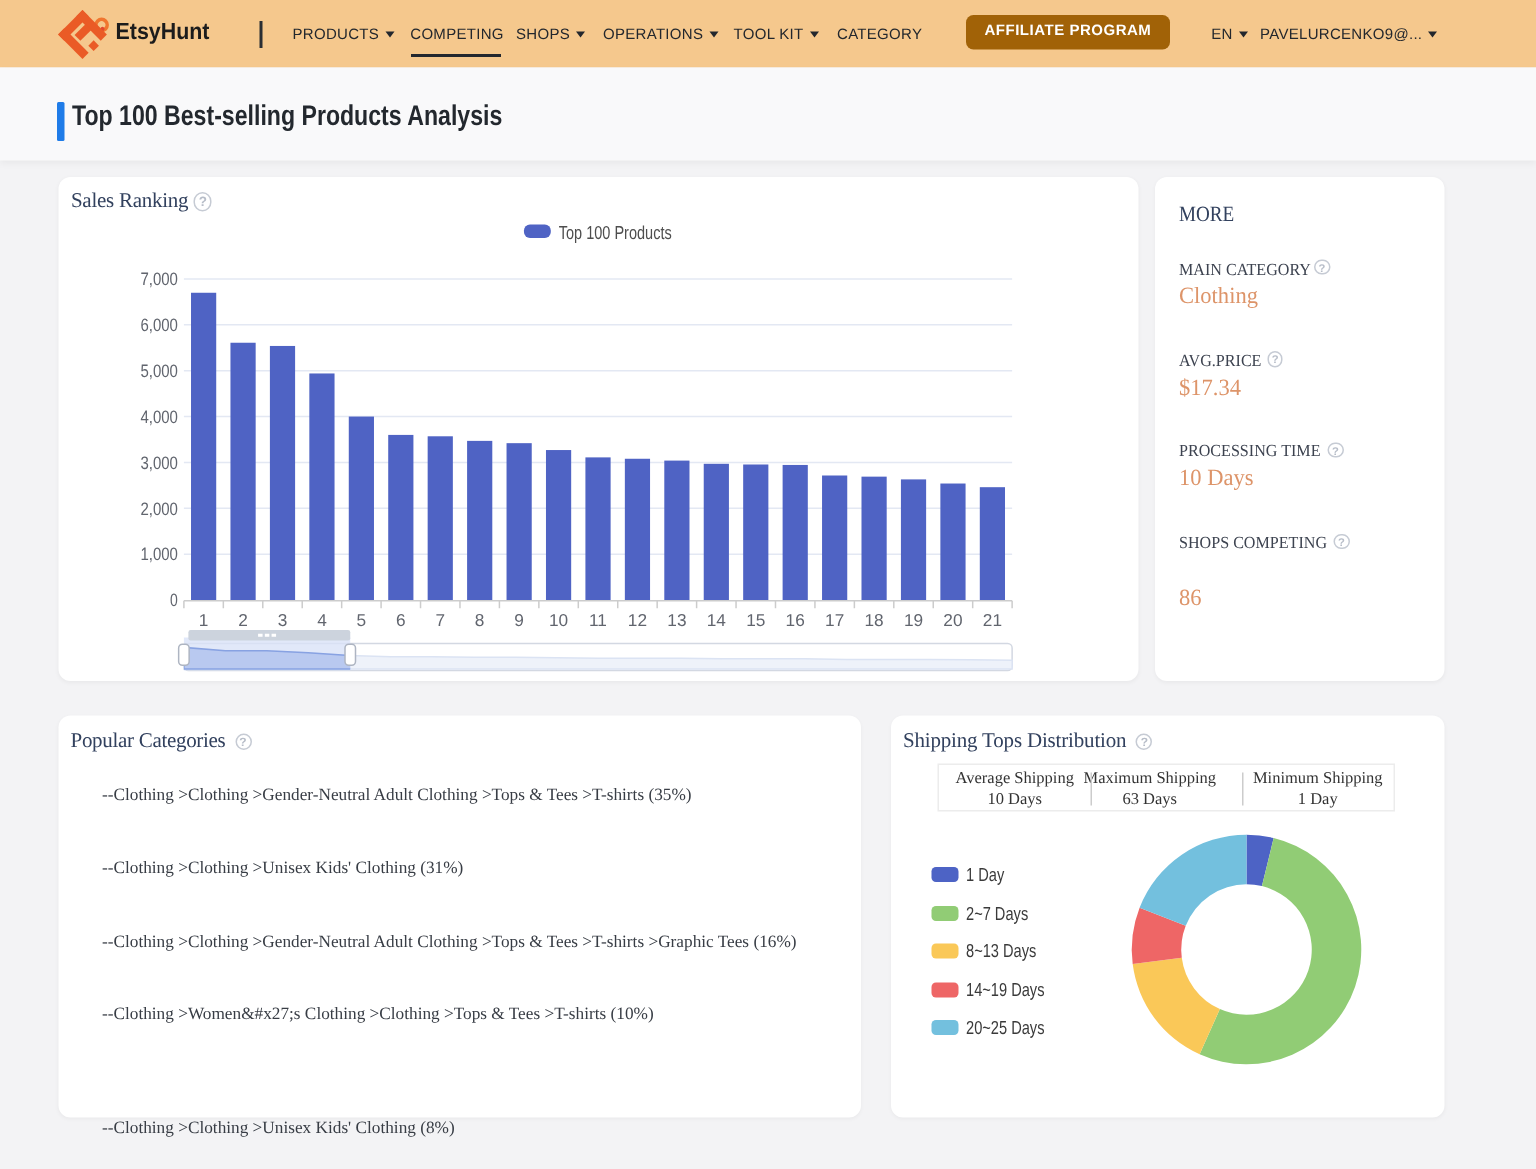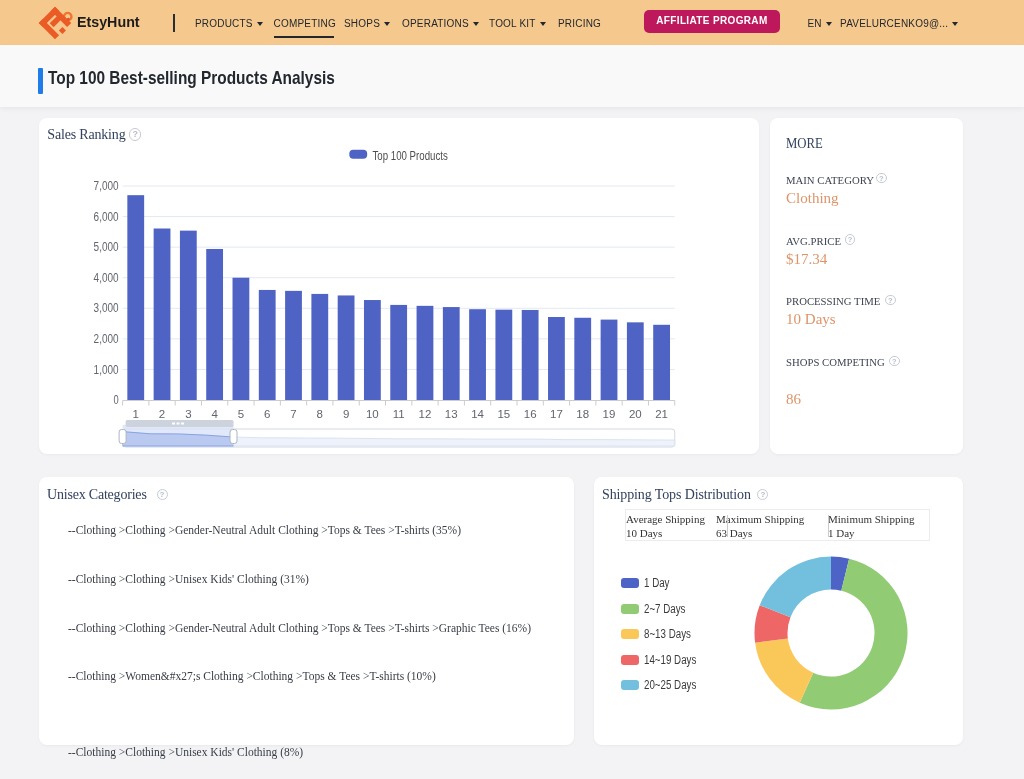--- a/index.html
+++ b/index.html
@@ -7,41 +7,41 @@
   body { position:relative; background:#f3f3f5; font-family:"Liberation Sans", sans-serif; }
   .abs { position:absolute; }
   .sx { transform-origin:0 50%; white-space:nowrap; }
   
   #nav { left:0; top:0; width:1024px; height:45px; background:#f5c88d; }
   .navlink { position:absolute; top:17.5px; font-size:10px; font-weight:normal; color:#23272d; letter-spacing:0.2px; white-space:nowrap; }
   .caret { display:inline-block; width:0; height:0; border-left:3.5px solid transparent; border-right:3.5px solid transparent; border-top:4.5px solid #23272d; margin-left:4px; vertical-align:1px; }
   #logo-text { left:76.5px; top:12.7px; font-size:15.5px; font-weight:bold; color:#1c1c1c; transform:scaleX(0.92); }
   #nav-divider { left:173px; top:14px; width:1.5px; height:18px; background:#2a2e33; }
   #kw-underline { left:273.5px; top:36px; width:60px; height:2px; background:#23272d; }
-  #aff-btn { left:643.7px; top:10px; width:136.5px; height:22.5px; background:#be185d; border-radius:5px; color:#fff; font-size:10px; font-weight:bold; letter-spacing:0.35px; text-align:center; line-height:22.5px; }
+  #aff-btn { left:643.7px; top:10px; width:136.5px; height:22.5px; background:#a16207; border-radius:5px; color:#fff; font-size:10px; font-weight:bold; letter-spacing:0.35px; text-align:center; line-height:22.5px; }
   
   #band { left:0; top:45px; width:1024px; height:62px; background:#f9f9fa; box-shadow:0 2px 5px rgba(0,0,0,0.05); }
   #title-bar { left:38px; top:68px; width:4.5px; height:26px; background:#1f7ce8; border-radius:1px; }
   #page-title { left:48.4px; top:67px; font-size:19px; font-weight:bold; color:#23282e; transform:scaleX(0.811); }
   
   .card { position:absolute; background:#fff; border-radius:8px; box-shadow:0 1px 3px rgba(0,0,0,0.045); }
   #card1 { left:39px; top:118px; width:720px; height:336px; }
   #card2 { left:770px; top:118px; width:193px; height:336px; }
   #card3 { left:39px; top:477px; width:535px; height:268px; }
   #card4 { left:594px; top:477px; width:369px; height:268px; }
   .card-title { position:absolute; font-family:"Liberation Serif", serif; color:#32415e; }
   .help { position:absolute; width:11px; height:11px; border:1px solid #c6cbd4; border-radius:50%; color:#b7bdc8; font-size:8px; line-height:10px; text-align:center; font-family:"Liberation Sans", sans-serif; font-weight:bold; }
   
   .mlabel { position:absolute; left:785.7px; font-family:"Liberation Serif", serif; font-size:11.3px; color:#3d4350; white-space:nowrap; transform:scaleX(0.95); transform-origin:0 50%; }
   .mvalue { position:absolute; left:785.7px; font-family:"Liberation Serif", serif; font-size:15.5px; color:#dd9469; white-space:nowrap; transform:scaleX(0.97); transform-origin:0 50%; }
   
   .citem { position:absolute; left:68px; font-family:"Liberation Serif", serif; font-size:11.5px; color:#383d45; white-space:nowrap; }
   
   #ship-table { left:625px; top:509px; width:305px; height:32px; border:1px solid #ececec; }
-  .stcol { position:absolute; top:2px; height:28px; text-align:left; font-family:"Liberation Serif", serif; font-size:11px; color:#333; line-height:14px; white-space:nowrap; }
+  .stcol { position:absolute; top:2px; height:28px; text-align:center; font-family:"Liberation Serif", serif; font-size:11px; color:#333; line-height:14px; white-space:nowrap; }
   .stdiv { position:absolute; top:5px; width:1px; height:22px; background:#ccc; }
   
   .sleg { position:absolute; left:620.9px; width:18px; height:10px; border-radius:3px; }
   .slab { position:absolute; left:644px; font-size:12.5px; color:#3a3a3a; transform:scaleX(0.78); transform-origin:0 50%; white-space:nowrap; }
 </style>
 </head>
 <body>
 
   <div id="nav" class="abs"></div>
   <svg class="abs" style="left:37px;top:5px" width="36" height="36" viewBox="0 0 36 36">
@@ -56,21 +56,21 @@
     </g>
   </svg>
   <div id="logo-text" class="abs sx">EtsyHunt</div>
   <div id="nav-divider" class="abs"></div>
   <div class="navlink" style="left:195px">PRODUCTS<span class="caret"></span></div>
   <div class="navlink" style="left:273.5px">COMPETING</div>
   <div id="kw-underline" class="abs"></div>
   <div class="navlink" style="left:344px">SHOPS<span class="caret"></span></div>
   <div class="navlink" style="left:402px">OPERATIONS<span class="caret"></span></div>
   <div class="navlink" style="left:489px">TOOL KIT<span class="caret"></span></div>
-  <div class="navlink" style="left:558px">PRICING</div>
+  <div class="navlink" style="left:558px">CATEGORY</div>
   <div id="aff-btn" class="abs">AFFILIATE PROGRAM</div>
   <div class="navlink" style="left:807.5px">EN<span class="caret"></span></div>
   <div class="navlink" style="left:840px">PAVELURCENKO9@...<span class="caret"></span></div>
 
   <div id="band" class="abs"></div>
   <div id="title-bar" class="abs"></div>
   <div id="page-title" class="abs sx">Top 100 Best-selling Products Analysis</div>
 
   <div id="card1" class="card"></div>
   <div id="card2" class="card"></div>
@@ -186,21 +186,21 @@
   <div class="mlabel" style="top:234.5px">AVG.PRICE</div>
 <div class="help" style="left:844.8px;top:234px;width:10.5px;height:10.5px;font-size:7.5px;line-height:9.5px">?</div>
   <div class="mvalue" style="top:249.5px">$17.34</div>
   <div class="mlabel" style="top:294.5px">PROCESSING TIME</div>
 <div class="help" style="left:885px;top:294.8px;width:10.5px;height:10.5px;font-size:7.5px;line-height:9.5px">?</div>
   <div class="mvalue" style="top:309.5px">10 Days</div>
   <div class="mlabel" style="top:355.5px">SHOPS COMPETING</div>
 <div class="help" style="left:889px;top:355.8px;width:10.5px;height:10.5px;font-size:7.5px;line-height:9.5px">?</div>
   <div class="mvalue" style="top:390px">86</div>
 
-  <div class="card-title sx" style="left:47px;top:487px;font-size:14px;letter-spacing:-0.2px">Unisex Categories</div>
+  <div class="card-title sx" style="left:47px;top:487px;font-size:14px;letter-spacing:-0.2px">Popular Categories</div>
   <div class="help" style="left:156.5px;top:488.5px">?</div>
   <div class="citem" style="top:524px">--Clothing &gt;Clothing &gt;Gender-Neutral Adult Clothing &gt;Tops &amp; Tees &gt;T-shirts (35%)</div>
   <div class="citem" style="top:573px">--Clothing &gt;Clothing &gt;Unisex Kids' Clothing (31%)</div>
   <div class="citem" style="top:622px">--Clothing &gt;Clothing &gt;Gender-Neutral Adult Clothing &gt;Tops &amp; Tees &gt;T-shirts &gt;Graphic Tees (16%)</div>
   <div class="citem" style="top:670.3px">--Clothing &gt;Women&amp;#x27;s Clothing &gt;Clothing &gt;Tops &amp; Tees &gt;T-shirts (10%)</div>
   <div class="citem" style="top:746px">--Clothing &gt;Clothing &gt;Unisex Kids' Clothing (8%)</div>
 
   <div class="card-title sx" style="left:602px;top:487px;font-size:14px;letter-spacing:-0.12px">Shipping Tops Distribution</div>
   <div class="help" style="left:757.4px;top:488.5px">?</div>
   <div id="ship-table" class="abs">

